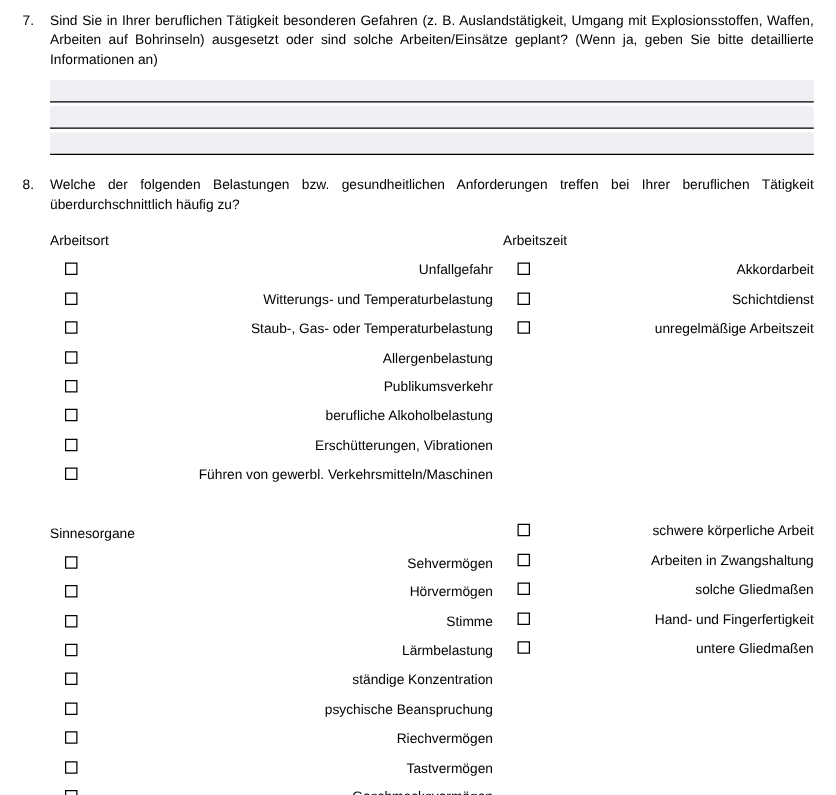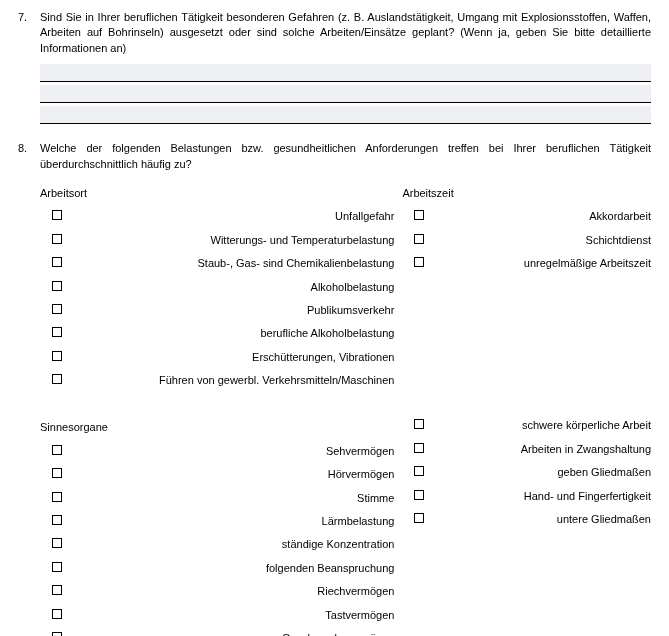--- a/index.html
+++ b/index.html
@@ -65,25 +65,25 @@
             <div class="opt">
               <div class="chk"></div>
               <div class="opt-label">Unfallgefahr</div>
             </div>
             <div class="opt">
               <div class="chk"></div>
               <div class="opt-label">Witterungs- und Temperaturbelastung</div>
             </div>
             <div class="opt">
               <div class="chk"></div>
-              <div class="opt-label">Staub-, Gas- sind Chemikalienbelastung</div>
+              <div class="opt-label">Staub-, Gas- oder Temperaturbelastung</div>
             </div>
             <div class="opt">
               <div class="chk"></div>
-              <div class="opt-label">Alkoholbelastung</div>
+              <div class="opt-label">Allergenbelastung</div>
             </div>
             <div class="opt">
               <div class="chk"></div>
               <div class="opt-label">Publikumsverkehr</div>
             </div>
             <div class="opt">
               <div class="chk"></div>
               <div class="opt-label">berufliche Alkoholbelastung</div>
             </div>
             <div class="opt">
@@ -134,21 +134,21 @@
             <div class="opt">
               <div class="chk"></div>
               <div class="opt-label">Lärmbelastung</div>
             </div>
             <div class="opt">
               <div class="chk"></div>
               <div class="opt-label">ständige Konzentration</div>
             </div>
             <div class="opt">
               <div class="chk"></div>
-              <div class="opt-label">folgenden Beanspruchung</div>
+              <div class="opt-label">psychische Beanspruchung</div>
             </div>
             <div class="opt">
               <div class="chk"></div>
               <div class="opt-label">Riechvermögen</div>
             </div>
             <div class="opt">
               <div class="chk"></div>
               <div class="opt-label">Tastvermögen</div>
             </div>
             <div class="opt">
@@ -162,21 +162,21 @@
             <div class="opt">
               <div class="chk"></div>
               <div class="opt-label">schwere körperliche Arbeit</div>
             </div>
             <div class="opt">
               <div class="chk"></div>
               <div class="opt-label">Arbeiten in Zwangshaltung</div>
             </div>
             <div class="opt">
               <div class="chk"></div>
-              <div class="opt-label">geben Gliedmaßen</div>
+              <div class="opt-label">solche Gliedmaßen</div>
             </div>
             <div class="opt">
               <div class="chk"></div>
               <div class="opt-label">Hand- und Fingerfertigkeit</div>
             </div>
             <div class="opt">
               <div class="chk"></div>
               <div class="opt-label">untere Gliedmaßen</div>
             </div>
           </div>

